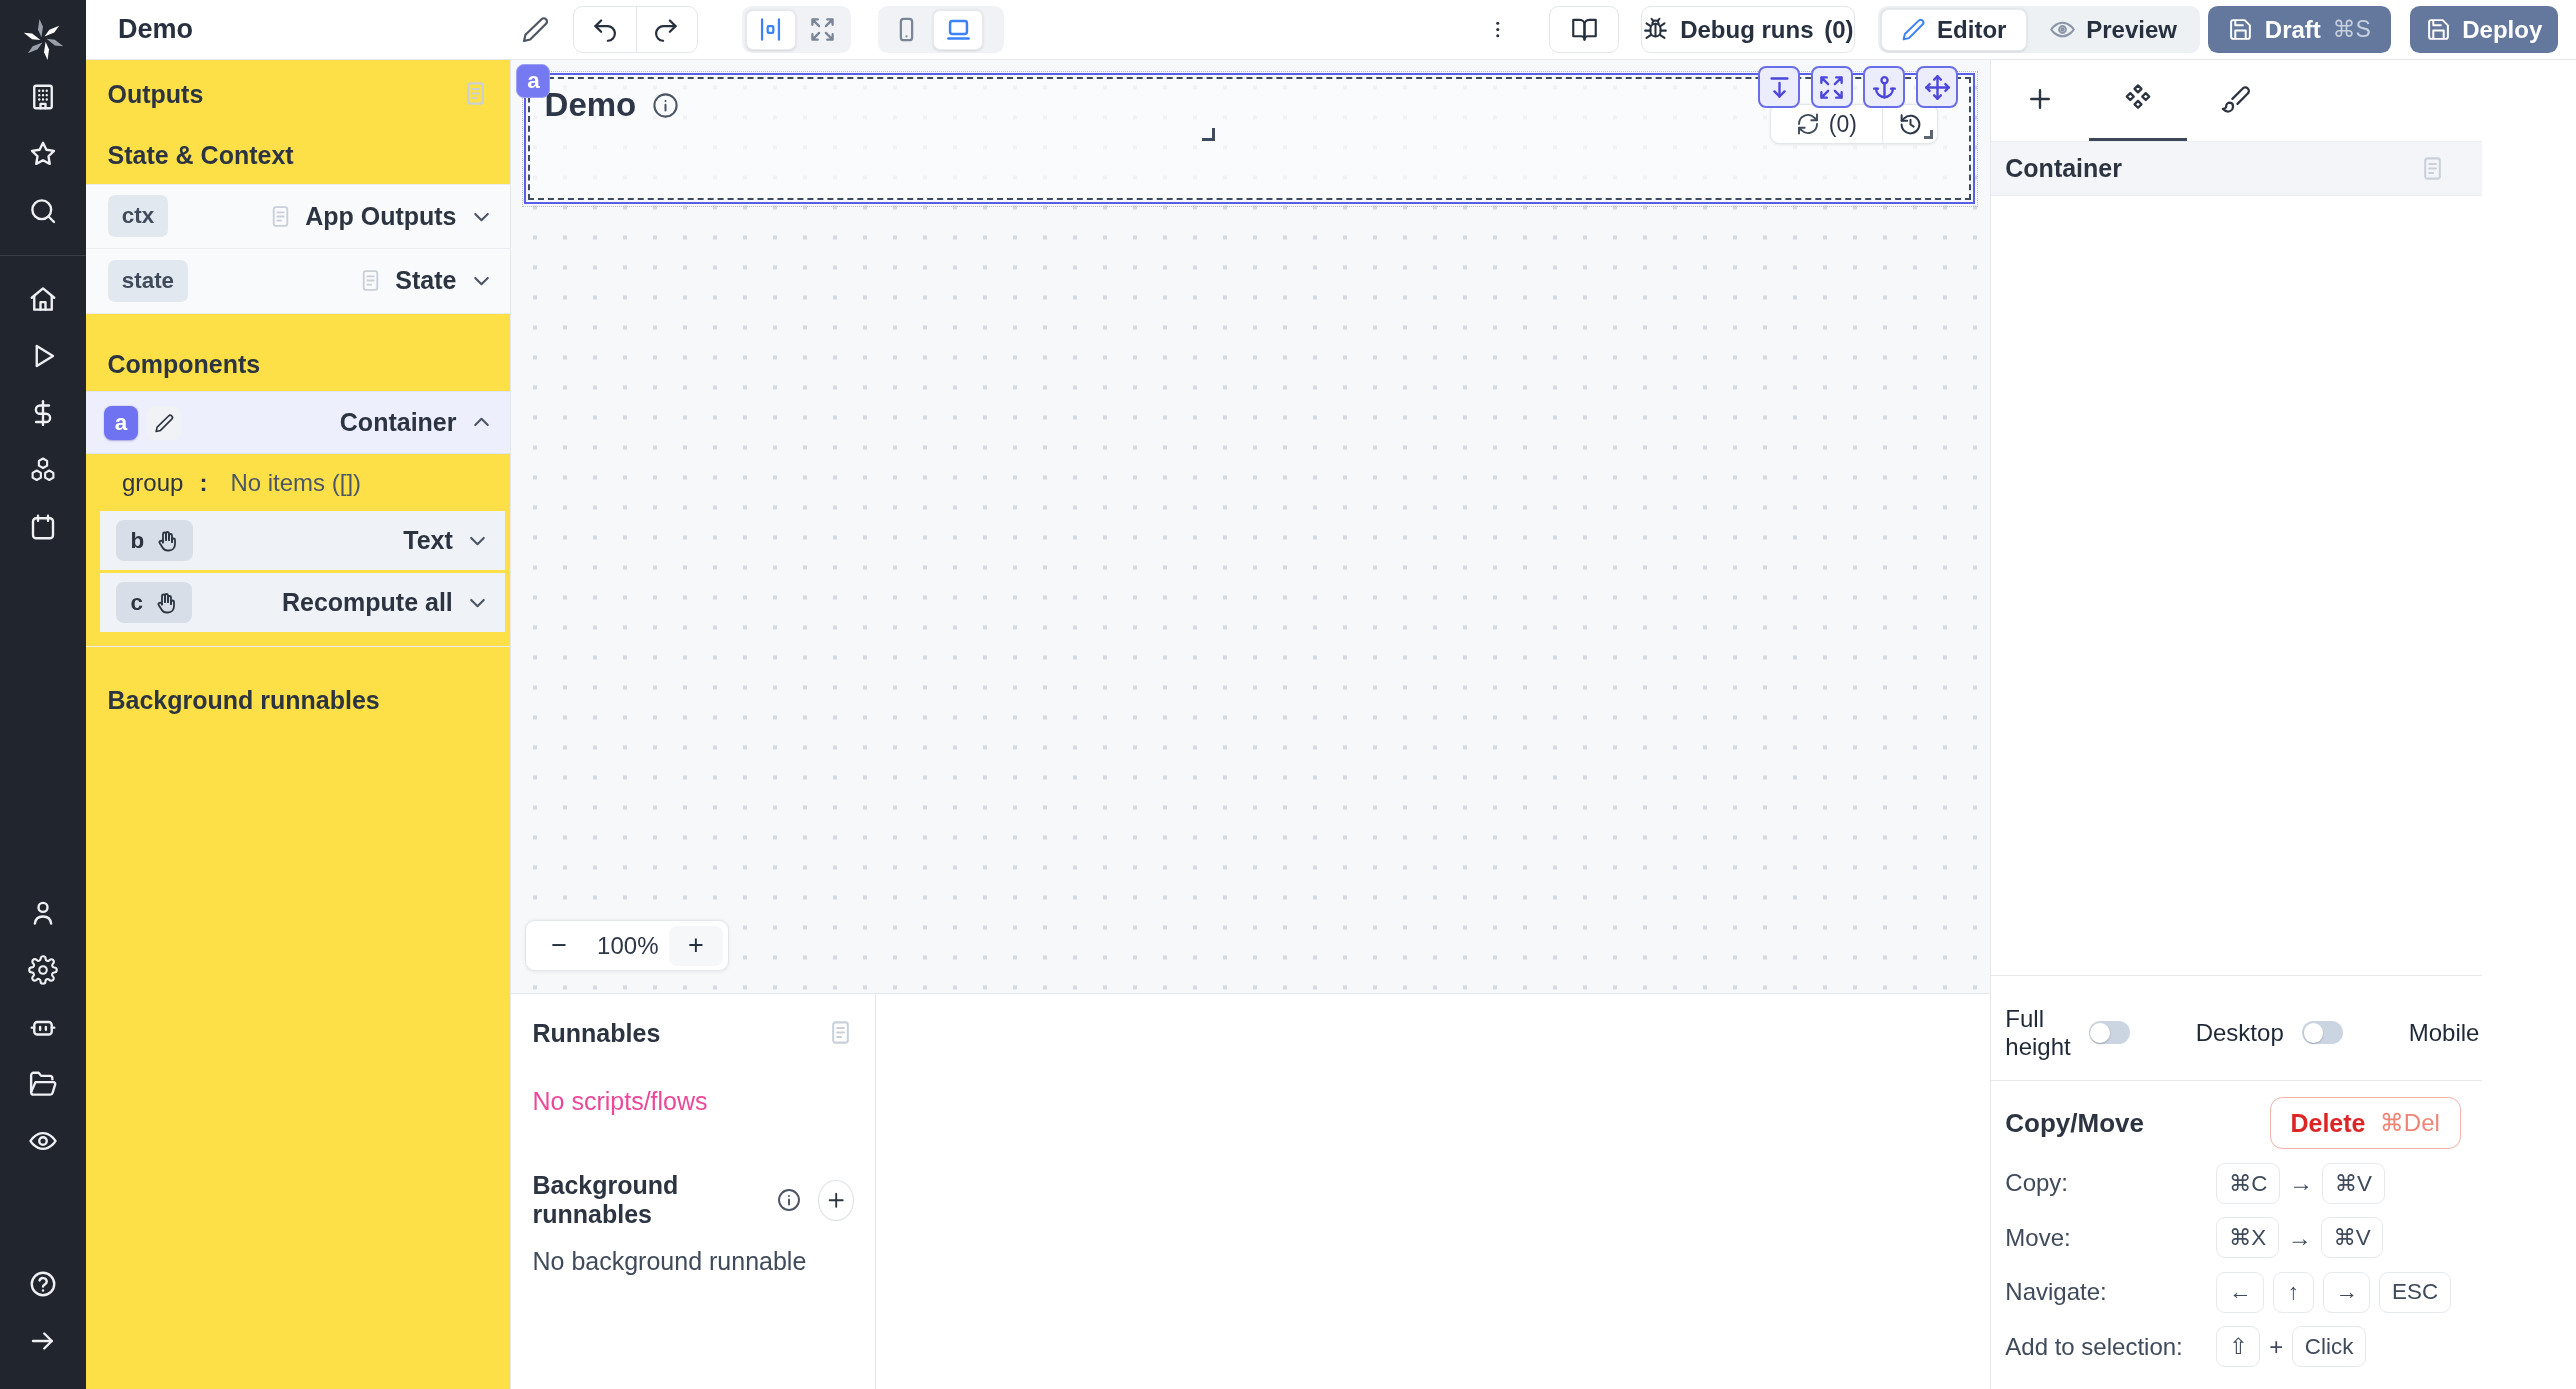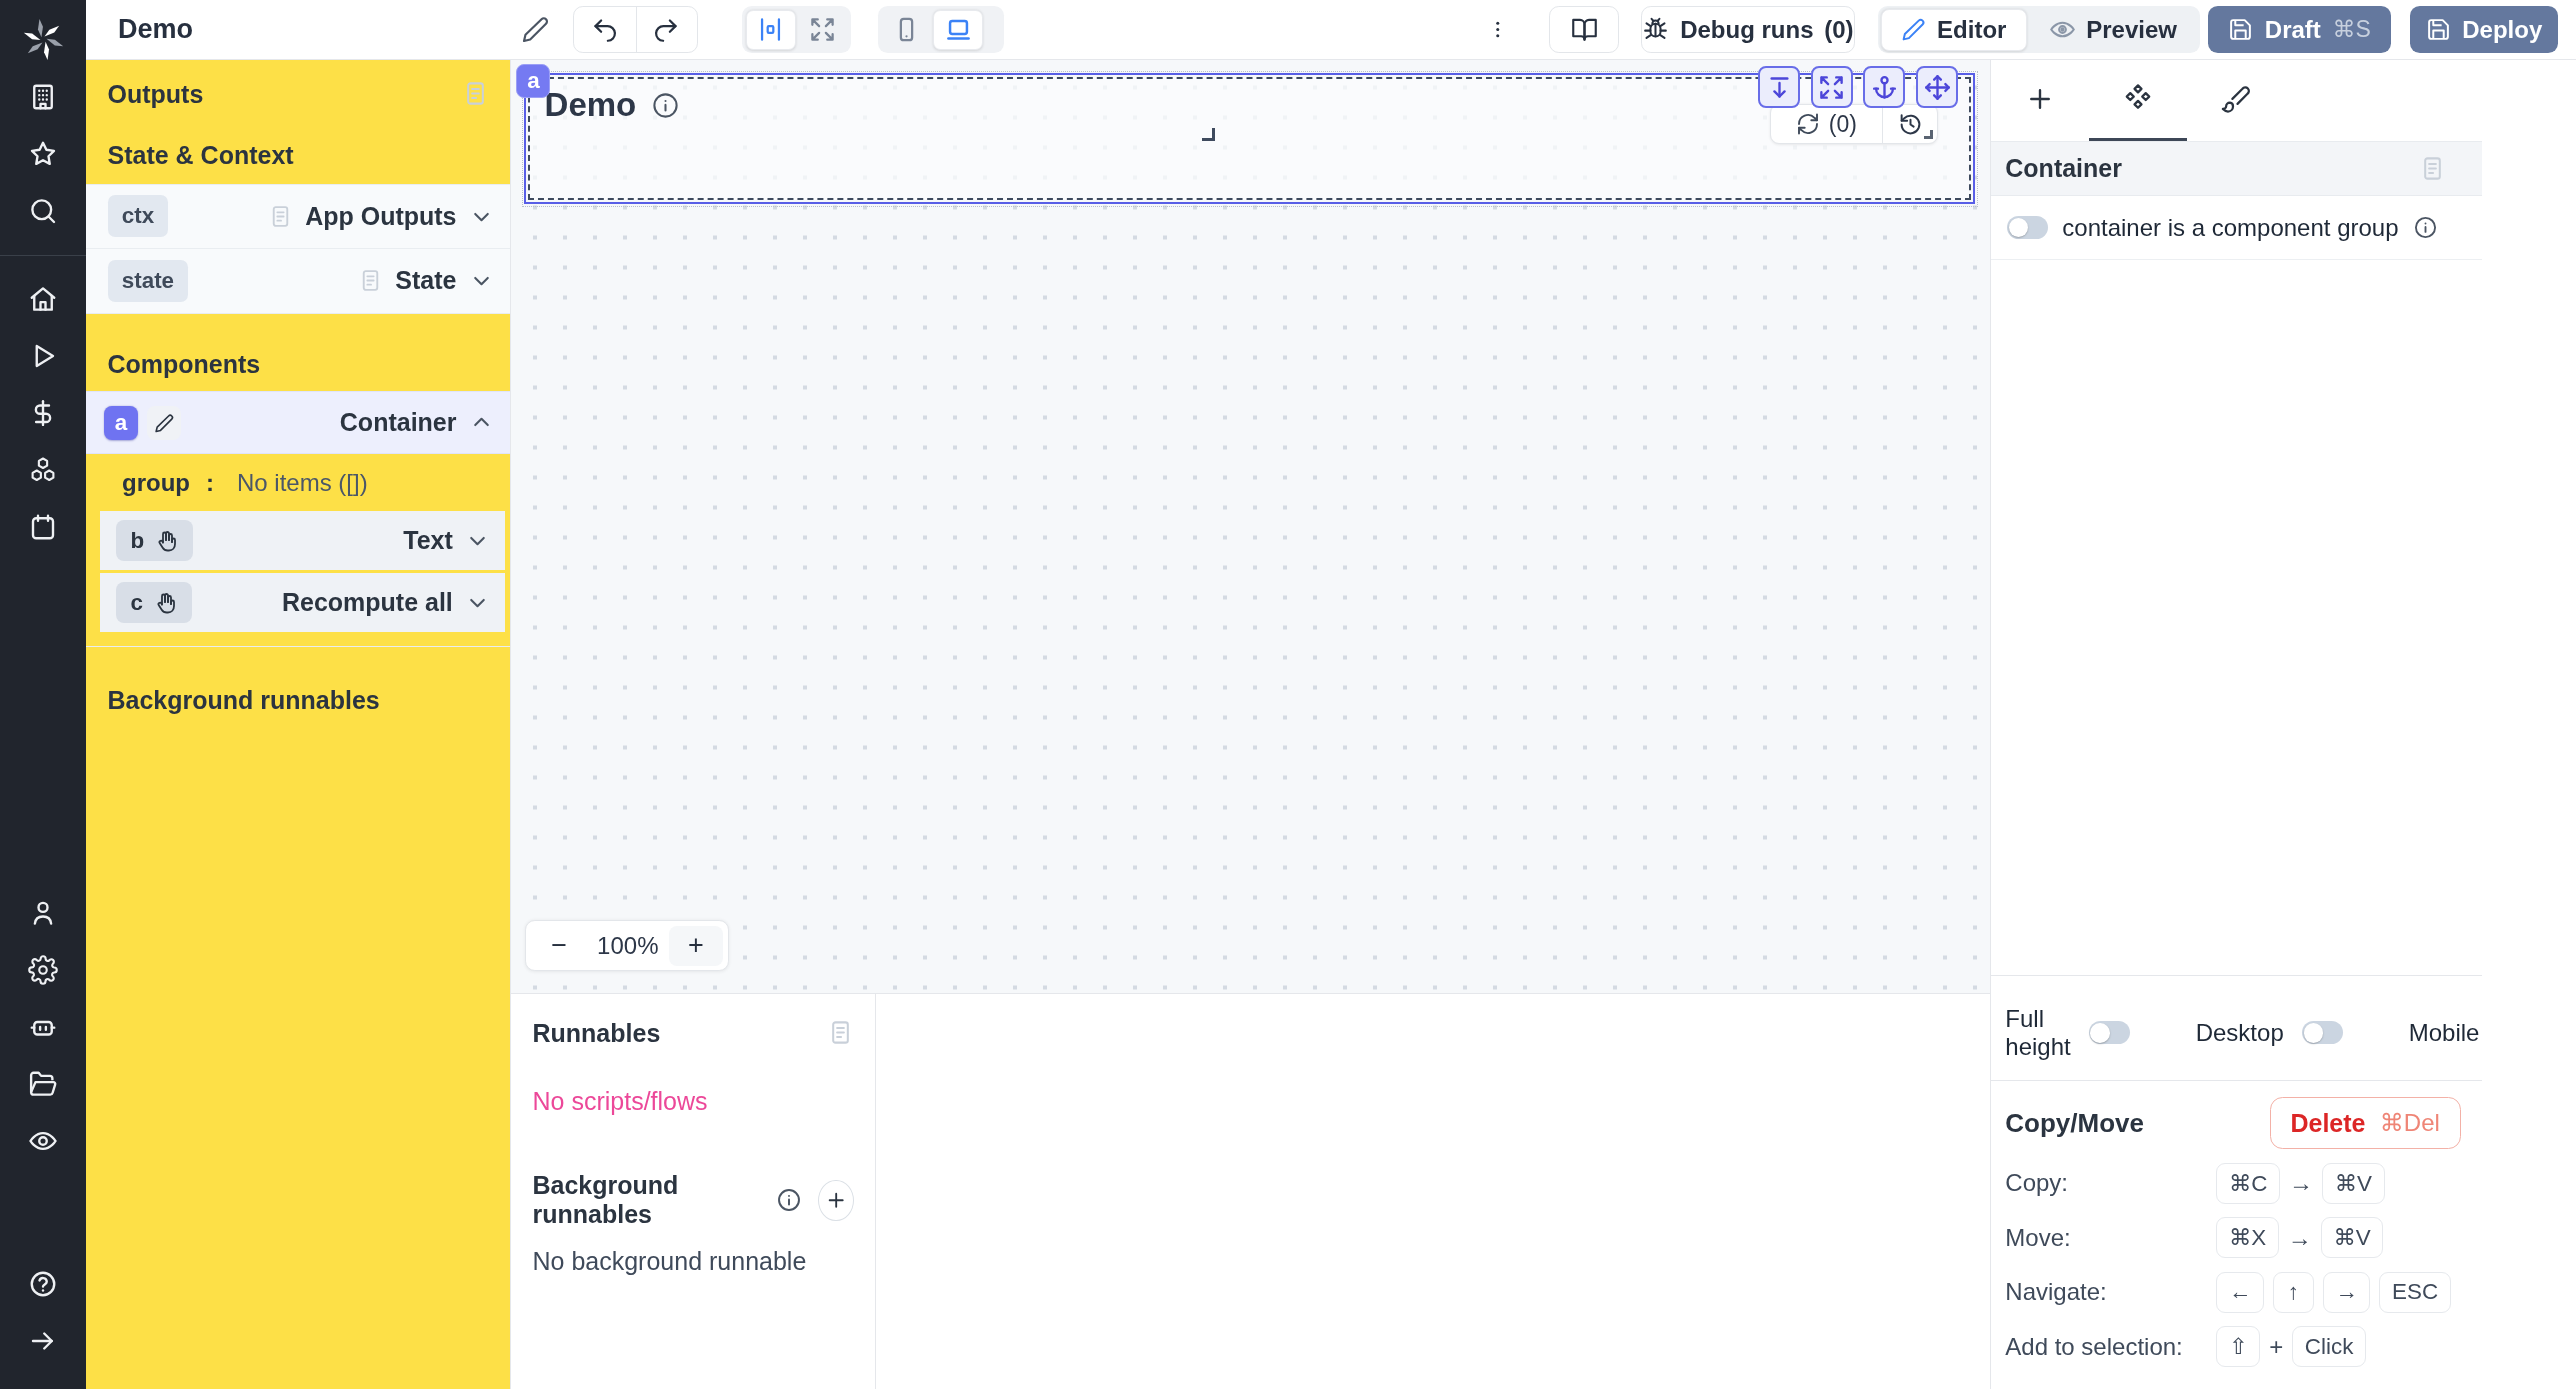--- a/index.html
+++ b/index.html
@@ -53,21 +53,21 @@
   .kvrow { margin-top:14.3px; height:65px; background:#f8fafc; border-top:0.9px solid #e9edf1; border-bottom:0.9px solid #e9edf1; display:flex; align-items:center; padding:0 16px 0 21.5px; cursor:pointer; }
   .kvrow + .kvrow { margin-top:0; border-top:none; }
   .badge-gray { background:#e2e8f0; color:#3f4a5a; font-size:22.4px; font-weight:bold; border-radius:7.2px; padding:8px 14.3px; }
   .kv-right { margin-left:auto; display:flex; align-items:center; gap:12.5px; }
   .kv-type { font-size:25px; font-weight:bold; color:#2b3440; }
   .chev { color:#4b5563; }
   .comp-row { margin-top:12.5px; height:63px; background:#edeffd; border-top:0.9px solid #e0e4fa; border-bottom:0.9px solid #e0e4fa; display:flex; align-items:center; padding:0 16px 0 18px; cursor:pointer; }
   .badge-a { width:34px; height:34px; border-radius:8px; background:#6f73f1; color:#fff; font-size:22.4px; font-weight:bold; display:flex; align-items:center; justify-content:center; box-shadow:0 0.9px 1.8px rgba(60,60,160,.4); }
   .pencil-chip { width:34px; height:34px; margin-left:9px; border-radius:8px; background:#f0f2f6; color:#2b3440; display:flex; align-items:center; justify-content:center; cursor:pointer; }
   .group-row { height:57px; display:flex; align-items:center; padding-left:36px; font-size:24px; }
-  .group-key { font-weight:bold; color:#2b3440; }
+  .group-key { font-weight:normal; color:#2b3440; }
   .group-colon { margin-left:16px; font-weight:bold; color:#2b3440; }
   .group-val { margin-left:23px; color:#4b5768; }
   .child-row { margin:0 5.4px 2.7px 14.3px; height:59px; background:#eff2f6; display:flex; align-items:center; padding:0 14.3px 0 16px; cursor:pointer; }
   .badge-hand { height:41px; padding:0 14.3px; background:#d8dee7; border-radius:8px; display:flex; align-items:center; gap:10.7px; color:#2b3440; font-size:22.4px; font-weight:bold; }
   .out-div { border-top:0.9px solid #e9edf1; margin-top:14.3px; }
 
   
   #center { width:1479px; display:flex; flex-direction:column; flex:none; }
   #canvas { position:relative; height:933px; background:#f6f8fa; flex:none;
     background-image:radial-gradient(circle, #d4dae2 2.3px, transparent 2.4px);
@@ -688,33 +688,20 @@
         <div class="insp-header">
           <div class="h-sec">Container</div>
           <span class="ic doc-ic">
               <svg width="27" height="27" viewBox="0 0 24 24" fill="none" stroke="currentColor" stroke-width="1.8" stroke-linecap="round">
                 <rect x="5.5" y="3" width="13" height="18" rx="2"></rect>
                 <path d="M9 8h6M9 12h6M9 16h3.5"></path>
               </svg>
             </span>
         </div>
 
-        <div class="toggle-row">
-          <span class="toggle">
-              <span class="knob"></span>
-            </span>
-          <span class="toggle-label">container is a component group</span>
-          <span class="ic info-ic">
-              <svg width="25" height="25" viewBox="0 0 24 24" fill="none" stroke="currentColor" stroke-width="1.8" stroke-linecap="round">
-                <circle cx="12" cy="12" r="9.2"></circle>
-                <path d="M12 8.2h.01"></path>
-                <path d="M12 11.5V16.2"></path>
-              </svg>
-            </span>
-        </div>
 
         <div class="insp-spacer"></div>
 
         <div class="insp-div"></div>
         <div class="styling-sec">
           <div class="fh-row">
             <span>Full height</span>
             <span class="toggle">
                 <span class="knob"></span>
               </span>

